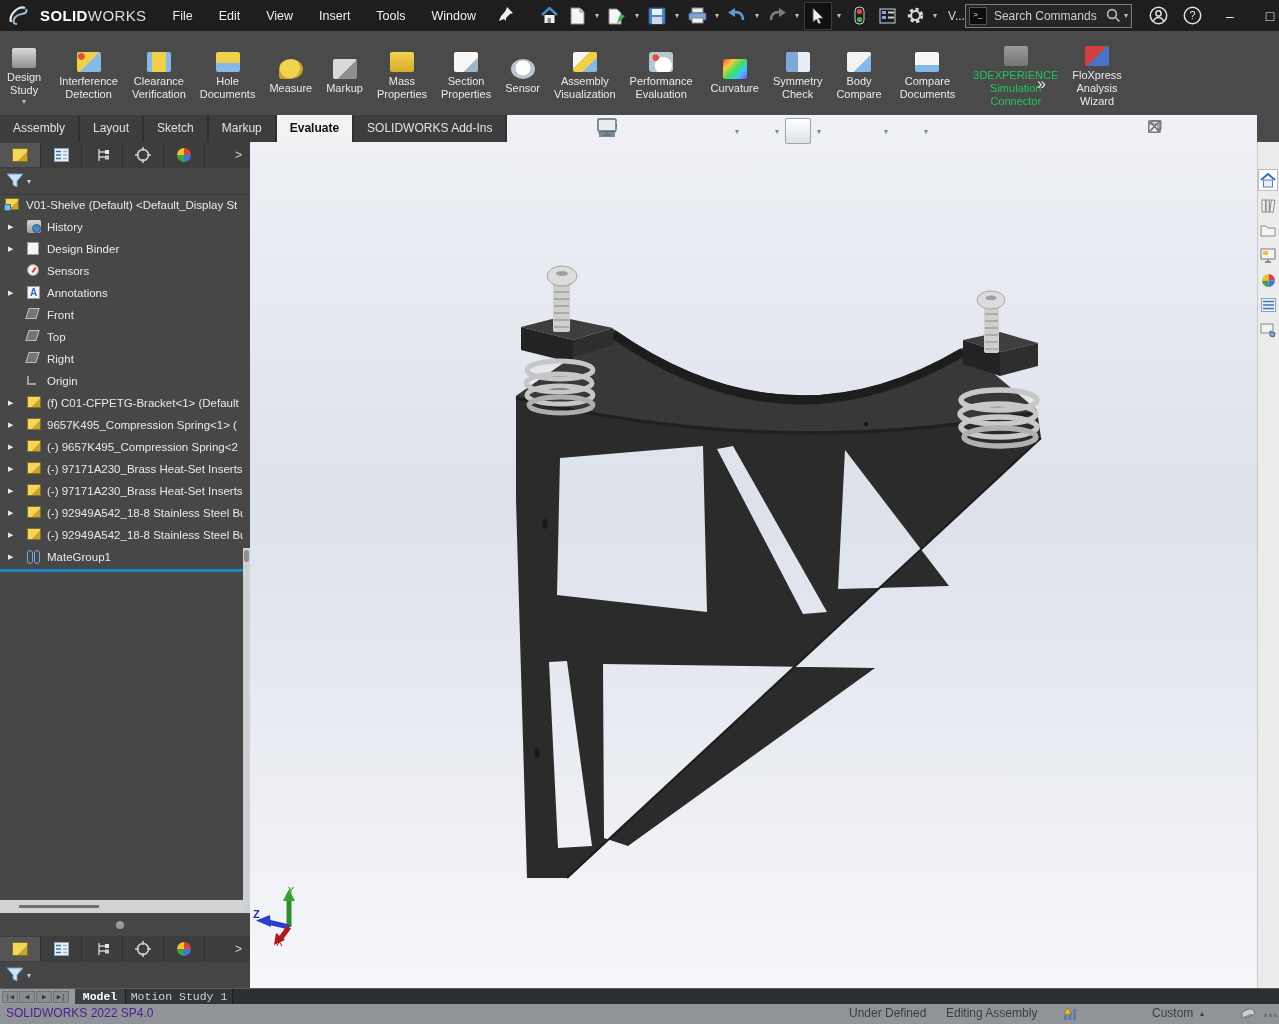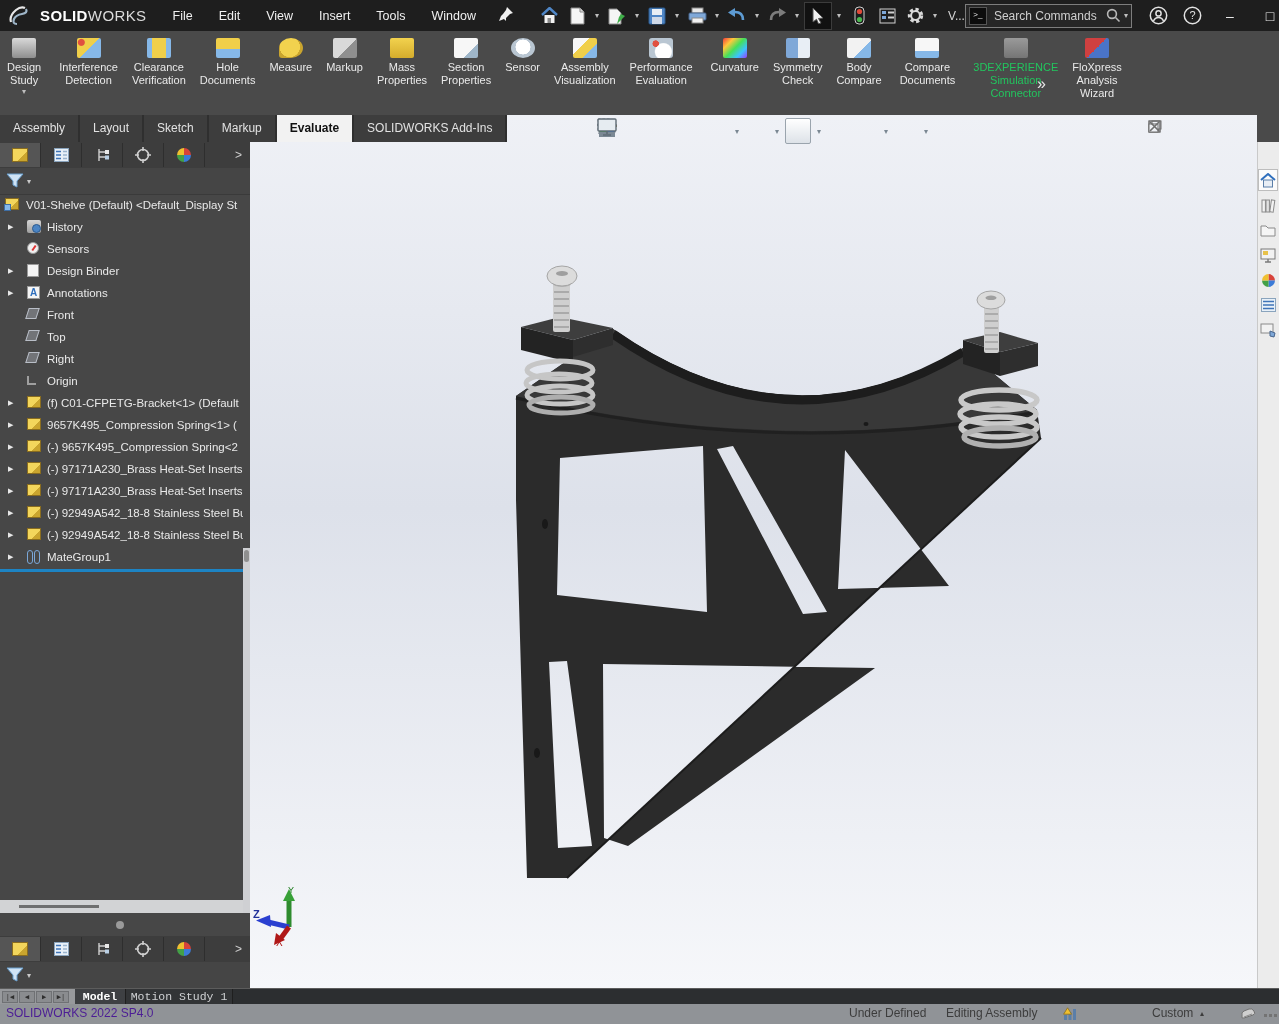--- a/index.html
+++ b/index.html
@@ -18,21 +18,21 @@
   .dd{font-size:8px;color:#bfbfbf;width:10px;text-align:center}
   .tbi.pressed{background:#111;border:1px solid #3c3c3c;}
   .vmore{color:#d5d5d5;font-size:12px;margin-left:6px}
   .search{margin-left:auto;display:flex;align-items:center;width:178px;height:22px;background:#262626;border:1px solid #7d7d7d;}
   .search input{background:transparent;border:0;color:#cfcfcf;font-size:12px;width:110px;outline:none;font-family:"Liberation Sans",sans-serif;}
   .conicon{width:16px;height:16px;background:#0d0d0d;border:1px solid #555;color:#e8e8e8;font-size:8px;line-height:14px;text-align:center;margin:0 5px 0 3px}
   .winbtns{display:flex;align-items:center;gap:0;margin:0 4px 0 10px;}
   .winbtn{width:40px;text-align:center;font-size:14px;color:#e8e8e8}
   .circbtn{width:34px;display:flex;justify-content:center}
   
-  .ribbon{position:absolute;left:0;top:31px;width:1056px;height:84px;background:#4a4a4a;display:flex;align-items:flex-start;}
+  .ribbon{position:absolute;left:0;top:31px;width:1056px;height:84px;background:#4a4a4a;display:flex;align-items:center;}
   .rbtn{display:flex;flex-direction:column;align-items:center;padding:7px 7px 0 7px;color:#eaeaea;}
   .rbtn .lbl{font-size:11px;line-height:13px;text-align:center;white-space:pre-line;margin-top:3px;}
   .rbtn.dis{color:#22c55e}
   .rsep{width:1px;background:#5e5e5e;margin:4px 2px;}
   .ric{width:24px;height:20px;border-radius:2px;}
   .ic-ds{background:linear-gradient(180deg,#d9d9d9,#8f8f8f)}
   .ic-id{background:radial-gradient(circle at 18% 22%,#e05040 3px,rgba(0,0,0,0) 4px),linear-gradient(135deg,#f0cf4a 52%,#86b8e8 52%)}
   .ic-cv{background:linear-gradient(90deg,#86b8e8 22%,#f0cf4a 22% 78%,#86b8e8 78%)}
   .ic-ha{background:linear-gradient(180deg,#f0cf4a 55%,#86b8e8 55%)}
   .ic-me{background:radial-gradient(circle at 45% 45%,#f2d24e 58%,#caa52e 60%);border-radius:50% 50% 50% 3px}
@@ -595,27 +595,27 @@
       <div class="trow root">
           <span class="ti ti-asm"></span>
           <span class="tl">V01-Shelve (Default) &lt;Default_Display St</span>
         </div>
       <div class="trow">
           <span class="arr">▶</span>
           <span class="ti ti-hist"></span>
           <span class="tl">History</span>
         </div>
       <div class="trow">
+          <span class="arr">▶</span>
+          <span class="ti ti-bind"></span>
+          <span class="tl">Design Binder</span>
+        </div>
+      <div class="trow">
           <span class="ti ti-sens"></span>
           <span class="tl">Sensors</span>
-        </div>
-      <div class="trow">
-          <span class="arr">▶</span>
-          <span class="ti ti-bind"></span>
-          <span class="tl">Design Binder</span>
         </div>
       <div class="trow">
           <span class="arr">▶</span>
           <span class="ti ti-anno">A</span>
           <span class="tl">Annotations</span>
         </div>
       <div class="trow">
           <span class="ti ti-plane"></span>
           <span class="tl">Front</span>
         </div>

